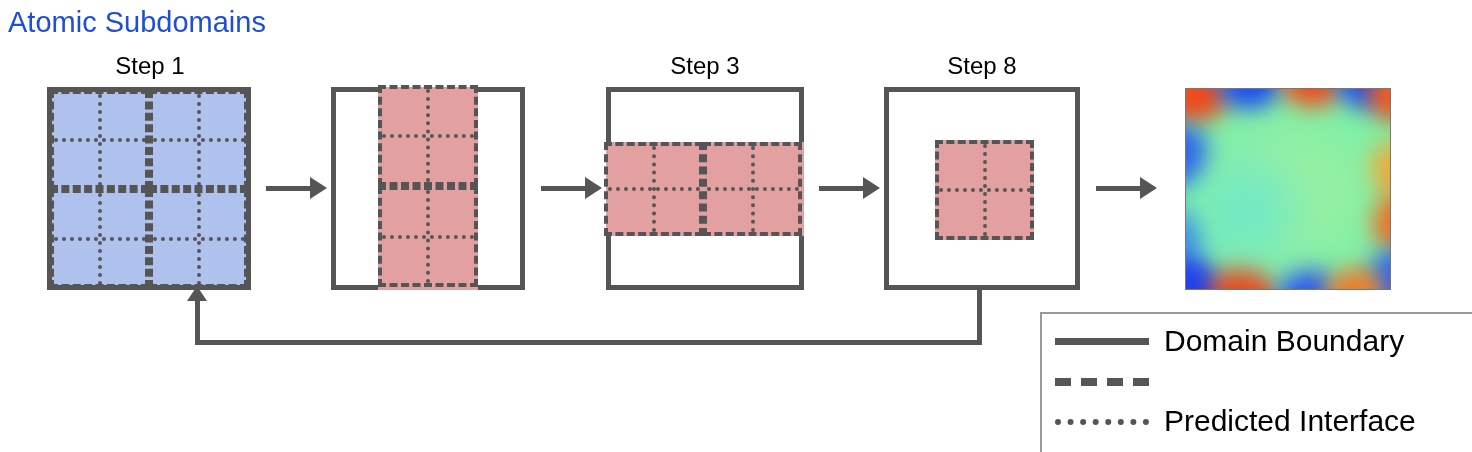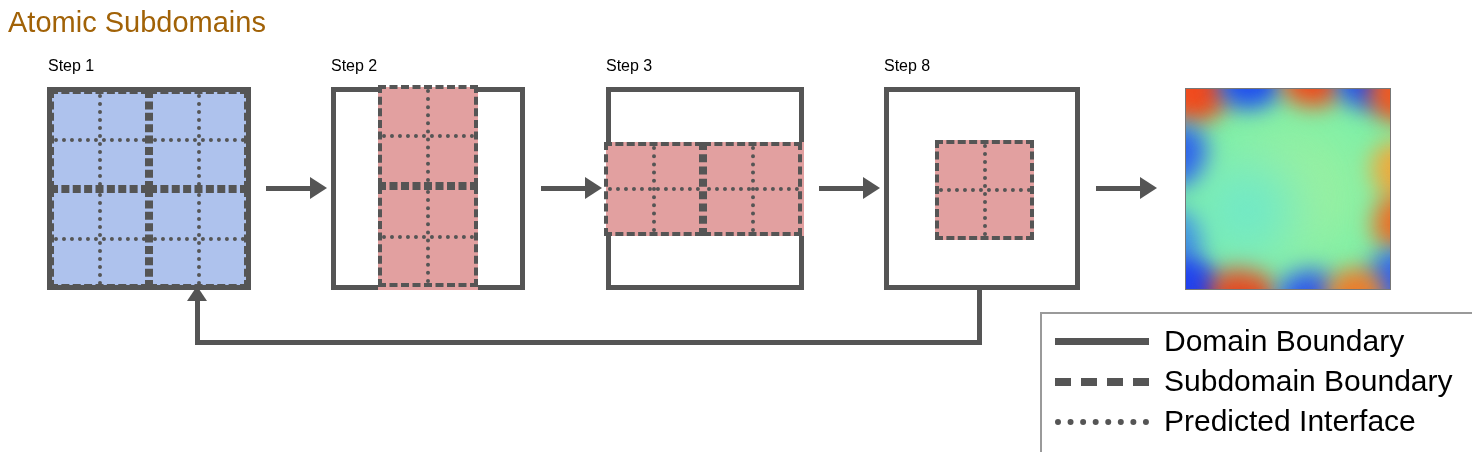--- a/index.html
+++ b/index.html
@@ -2,25 +2,25 @@
 <html><head>
 <meta charset="utf-8">
 <style>
   html,body{margin:0;padding:0;background:#ffffff;}
   body{width:1472px;height:452px;position:relative;overflow:hidden;
        font-family:"Liberation Sans","DejaVu Sans",sans-serif;color:#000;}
 
   .stage{position:absolute;left:0;top:0;width:1472px;height:452px;}
 
   
-  .group-title{position:absolute;font-size:29px;line-height:29px;color:#a16207;white-space:nowrap;}
-
-  
-  .step-caption{position:absolute;font-size:16px;line-height:20px;color:#000;
-                white-space:nowrap;}
+  .group-title{position:absolute;font-size:29px;line-height:29px;color:#1d4ed8;white-space:nowrap;}
+
+  
+  .step-caption{position:absolute;font-size:24px;line-height:20px;color:#000;
+                text-align:center;white-space:nowrap;}
 
   
   .panel{position:absolute;box-sizing:border-box;background:#ffffff;
          border:5px solid #555555;}
 
   
   .region{position:absolute;box-sizing:border-box;}
   .region.blue{background:#aec2ed;}
   .region.red{background:#e2a0a0;}
 
@@ -89,21 +89,20 @@
     <div class="dot-h" style="left:2px;top:145px;width:92px;"></div>
     <div class="dot-v" style="left:145px;top:101px;height:92px;"></div>
     <div class="dot-h" style="left:101px;top:145px;width:92px;"></div>
   </div>
 
   <div class="arrow" style="left:266px;top:176px;width:62px;height:24px;">
     <div class="shaft" style="width:46px;"></div>
     <div class="head" style="left:44px;"></div>
   </div>
 
-  <div class="step-caption" style="left:331px;top:56px;width:194px;">Step 2</div>
 
   <div class="panel" style="left:331px;top:87px;width:194px;height:203px;">
 
     <div class="region red" style="left:42px;top:-5px;width:100px;height:203px;"></div>
 
     <div class="subcell" style="left:42px;top:-7px;width:100px;height:101px;"></div>
     <div class="subcell" style="left:42px;top:94px;width:100px;height:101px;"></div>
 
     <div class="dot-v" style="left:90px;top:-3px;height:93px;"></div>
     <div class="dot-h" style="left:46px;top:42px;width:92px;"></div>
@@ -187,21 +186,20 @@
       <span class="legend-sample">
         <span class="solid"></span>
       </span>
       <span class="legend-text">Domain Boundary</span>
     </div>
 
     <div class="legend-row" style="left:13px;top:48px;width:430px;height:38px;">
       <span class="legend-sample">
         <span class="dashed"></span>
       </span>
-      <span class="legend-text">Subdomain Boundary</span>
     </div>
 
     <div class="legend-row" style="left:13px;top:88px;width:430px;height:38px;">
       <span class="legend-sample">
         <span class="dotted"></span>
       </span>
       <span class="legend-text">Predicted Interface</span>
     </div>
   </div>
 

